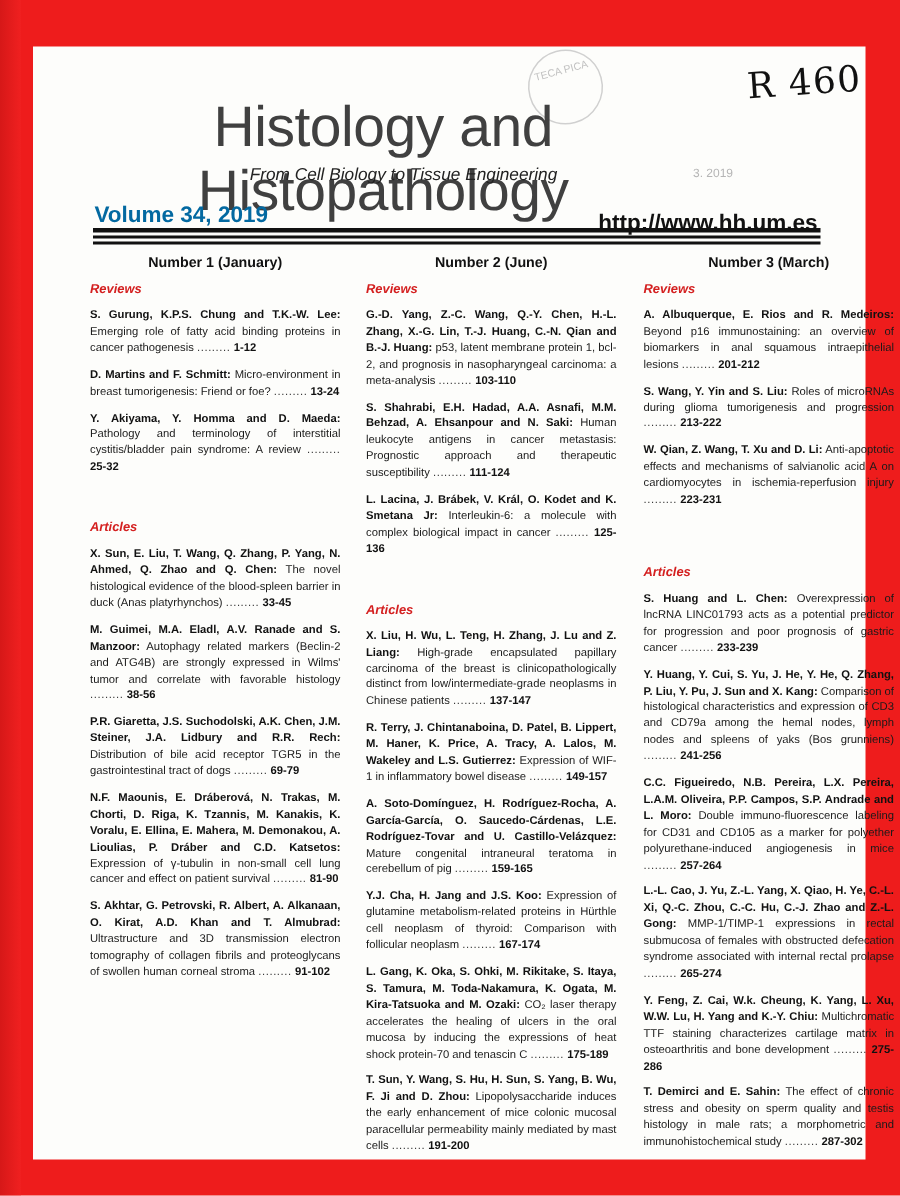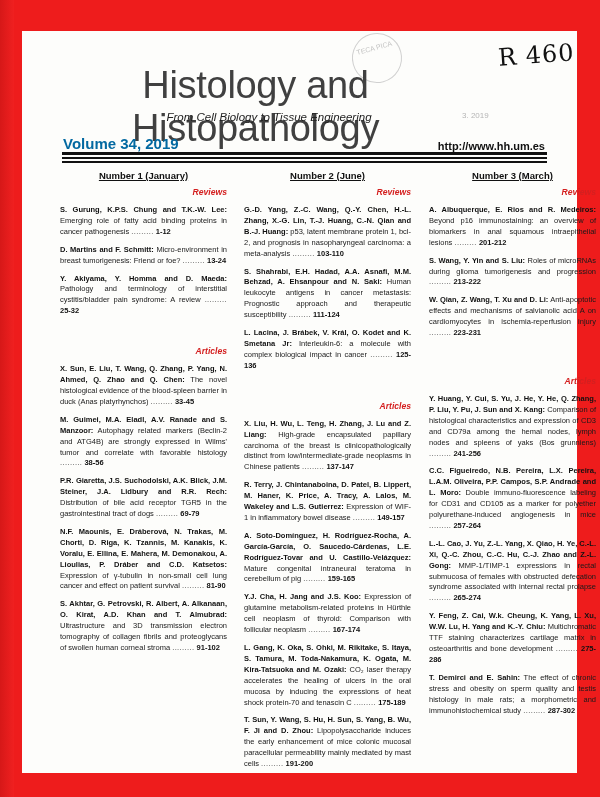--- a/index.html
+++ b/index.html
@@ -37,37 +37,37 @@
     font-weight: normal; font-size: 38px; color: #404040; letter-spacing: -0.3px;
   }
   .subtitle {
     position: absolute; left: 0; width: 494px; top: 80px; text-align: center;
     font-style: italic; font-size: 11.5px; color: #222;
   }
   .volume {
     position: absolute; left: 41px; top: 104px; font-weight: bold; font-size: 15px; color: #0369a1;
   }
   .url {
-    position: absolute; right: 32px; top: 109px; font-weight: bold; font-size: 11px; color: #111;
+    position: absolute; right: 32px; top: 109px; font-weight: bold; font-size: 15px; color: #111;
   }
   .rule {
     position: absolute; left: 40px; width: 485px; height: 3px; background: #111;
   }
   .cols {
     position: absolute; left: 0; top: 128px; width: 555px;
   }
   .col { position: absolute; top: 0; width: 167px; }
   .col1 { left: 38px; }
   .col2 { left: 222px; }
   .col3 { left: 407px; }
   .col-head {
-    text-align: center; font-weight: bold; font-size: 9.5px; color: #111; margin-bottom: 6px; text-decoration: underline;
+    text-align: center; font-weight: bold; font-size: 9.5px; color: #111; margin-bottom: 6px;
   }
   .sec {
-    font-style: italic; font-weight: bold; color: #d42020; font-size: 8.6px; margin: 0 0 8px 0; text-align: right;
+    font-style: italic; font-weight: bold; color: #d42020; font-size: 8.6px; margin: 0 0 8px 0;
   }
   .entry {
     font-size: 7.5px; line-height: 10.9px; color: #1a1a1a; text-align: justify; margin-bottom: 7px;
   }
   .entry .auth { font-weight: bold; color: #111; }
   .entry .pages { font-weight: bold; color: #111; }
   .entry .dots { letter-spacing: 0.4px; color: #333; }
   .gap { height: 16px; }
 </style>
 </head>
@@ -93,21 +93,21 @@
     <div class="col col1">
         <div class="col-head">Number 1 (January)</div>
         <div class="sec">Reviews</div>
         <div class="entry"><span class="auth">S. Gurung, K.P.S. Chung and T.K.-W. Lee:</span> <span>Emerging role of fatty acid binding proteins in cancer pathogenesis</span> <span class="dots">.........</span> <span class="pages">1-12</span></div>
         <div class="entry"><span class="auth">D. Martins and F. Schmitt:</span> <span>Micro-environment in breast tumorigenesis: Friend or foe?</span> <span class="dots">.........</span> <span class="pages">13-24</span></div>
         <div class="entry"><span class="auth">Y. Akiyama, Y. Homma and D. Maeda:</span> <span>Pathology and terminology of interstitial cystitis/bladder pain syndrome: A review</span> <span class="dots">.........</span> <span class="pages">25-32</span></div>
         <div class="gap" style="height: 22px;"></div>
         <div class="sec">Articles</div>
         <div class="entry"><span class="auth">X. Sun, E. Liu, T. Wang, Q. Zhang, P. Yang, N. Ahmed, Q. Zhao and Q. Chen:</span> <span>The novel histological evidence of the blood-spleen barrier in duck (Anas platyrhynchos)</span> <span class="dots">.........</span> <span class="pages">33-45</span></div>
         <div class="entry"><span class="auth">M. Guimei, M.A. Eladl, A.V. Ranade and S. Manzoor:</span> <span>Autophagy related markers (Beclin-2 and ATG4B) are strongly expressed in Wilms' tumor and correlate with favorable histology</span> <span class="dots">.........</span> <span class="pages">38-56</span></div>
-        <div class="entry"><span class="auth">P.R. Giaretta, J.S. Suchodolski, A.K. Blick, J.M. Steiner, J.A. Lidbury and R.R. Rech:</span> <span>Distribution of bile acid receptor TGR5 in the gastrointestinal tract of dogs</span> <span class="dots">.........</span> <span class="pages">69-79</span></div>
+        <div class="entry"><span class="auth">P.R. Giaretta, J.S. Suchodolski, A.K. Chen, J.M. Steiner, J.A. Lidbury and R.R. Rech:</span> <span>Distribution of bile acid receptor TGR5 in the gastrointestinal tract of dogs</span> <span class="dots">.........</span> <span class="pages">69-79</span></div>
         <div class="entry"><span class="auth">N.F. Maounis, E. Dráberová, N. Trakas, M. Chorti, D. Riga, K. Tzannis, M. Kanakis, K. Voralu, E. Ellina, E. Mahera, M. Demonakou, A. Lioulias, P. Dráber and C.D. Katsetos:</span> <span>Expression of γ-tubulin in non-small cell lung cancer and effect on patient survival</span> <span class="dots">.........</span> <span class="pages">81-90</span></div>
         <div class="entry"><span class="auth">S. Akhtar, G. Petrovski, R. Albert, A. Alkanaan, O. Kirat, A.D. Khan and T. Almubrad:</span> <span>Ultrastructure and 3D transmission electron tomography of collagen fibrils and proteoglycans of swollen human corneal stroma</span> <span class="dots">.........</span> <span class="pages">91-102</span></div>
       </div>
     <div class="col col2">
         <div class="col-head">Number 2 (June)</div>
         <div class="sec">Reviews</div>
         <div class="entry"><span class="auth">G.-D. Yang, Z.-C. Wang, Q.-Y. Chen, H.-L. Zhang, X.-G. Lin, T.-J. Huang, C.-N. Qian and B.-J. Huang:</span> <span>p53, latent membrane protein 1, bcl-2, and prognosis in nasopharyngeal carcinoma: a meta-analysis</span> <span class="dots">.........</span> <span class="pages">103-110</span></div>
         <div class="entry"><span class="auth">S. Shahrabi, E.H. Hadad, A.A. Asnafi, M.M. Behzad, A. Ehsanpour and N. Saki:</span> <span>Human leukocyte antigens in cancer metastasis: Prognostic approach and therapeutic susceptibility</span> <span class="dots">.........</span> <span class="pages">111-124</span></div>
         <div class="entry"><span class="auth">L. Lacina, J. Brábek, V. Král, O. Kodet and K. Smetana Jr:</span> <span>Interleukin-6: a molecule with complex biological impact in cancer</span> <span class="dots">.........</span> <span class="pages">125-136</span></div>
         <div class="gap" style="height: 22px;"></div>
@@ -120,20 +120,21 @@
         <div class="entry"><span class="auth">T. Sun, Y. Wang, S. Hu, H. Sun, S. Yang, B. Wu, F. Ji and D. Zhou:</span> <span>Lipopolysaccharide induces the early enhancement of mice colonic mucosal paracellular permeability mainly mediated by mast cells</span> <span class="dots">.........</span> <span class="pages">191-200</span></div>
       </div>
     <div class="col col3">
         <div class="col-head">Number 3 (March)</div>
         <div class="sec">Reviews</div>
         <div class="entry"><span class="auth">A. Albuquerque, E. Rios and R. Medeiros:</span> <span>Beyond p16 immunostaining: an overview of biomarkers in anal squamous intraepithelial lesions</span> <span class="dots">.........</span> <span class="pages">201-212</span></div>
         <div class="entry"><span class="auth">S. Wang, Y. Yin and S. Liu:</span> <span>Roles of microRNAs during glioma tumorigenesis and progression</span> <span class="dots">.........</span> <span class="pages">213-222</span></div>
         <div class="entry"><span class="auth">W. Qian, Z. Wang, T. Xu and D. Li:</span> <span>Anti-apoptotic effects and mechanisms of salvianolic acid A on cardiomyocytes in ischemia-reperfusion injury</span> <span class="dots">.........</span> <span class="pages">223-231</span></div>
         <div class="gap" style="height: 30px;"></div>
         <div class="sec">Articles</div>
+        <div class="entry"><span class="auth">S. Huang and L. Chen:</span> <span>Overexpression of lncRNA LINC01793 acts as a potential predictor for progression and poor prognosis of gastric cancer</span> <span class="dots">.........</span> <span class="pages">233-239</span></div>
         <div class="entry"><span class="auth">Y. Huang, Y. Cui, S. Yu, J. He, Y. He, Q. Zhang, P. Liu, Y. Pu, J. Sun and X. Kang:</span> <span>Comparison of histological characteristics and expression of CD3 and CD79a among the hemal nodes, lymph nodes and spleens of yaks (Bos grunniens)</span> <span class="dots">.........</span> <span class="pages">241-256</span></div>
         <div class="entry"><span class="auth">C.C. Figueiredo, N.B. Pereira, L.X. Pereira, L.A.M. Oliveira, P.P. Campos, S.P. Andrade and L. Moro:</span> <span>Double immuno-fluorescence labeling for CD31 and CD105 as a marker for polyether polyurethane-induced angiogenesis in mice</span> <span class="dots">.........</span> <span class="pages">257-264</span></div>
         <div class="entry"><span class="auth">L.-L. Cao, J. Yu, Z.-L. Yang, X. Qiao, H. Ye, C.-L. Xi, Q.-C. Zhou, C.-C. Hu, C.-J. Zhao and Z.-L. Gong:</span> <span>MMP-1/TIMP-1 expressions in rectal submucosa of females with obstructed defecation syndrome associated with internal rectal prolapse</span> <span class="dots">.........</span> <span class="pages">265-274</span></div>
         <div class="entry"><span class="auth">Y. Feng, Z. Cai, W.k. Cheung, K. Yang, L. Xu, W.W. Lu, H. Yang and K.-Y. Chiu:</span> <span>Multichromatic TTF staining characterizes cartilage matrix in osteoarthritis and bone development</span> <span class="dots">.........</span> <span class="pages">275-286</span></div>
         <div class="entry"><span class="auth">T. Demirci and E. Sahin:</span> <span>The effect of chronic stress and obesity on sperm quality and testis histology in male rats; a morphometric and immunohistochemical study</span> <span class="dots">.........</span> <span class="pages">287-302</span></div>
       </div>
   </div>
 </div>
 
 </body></html>

